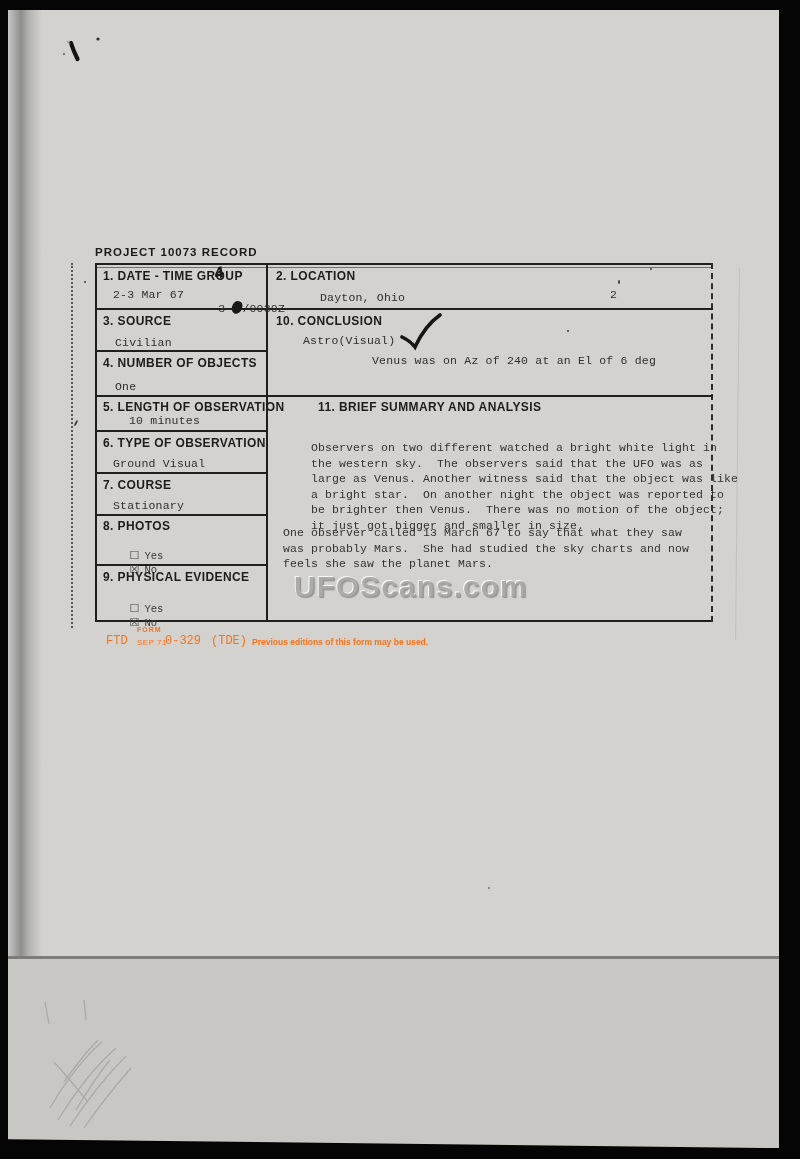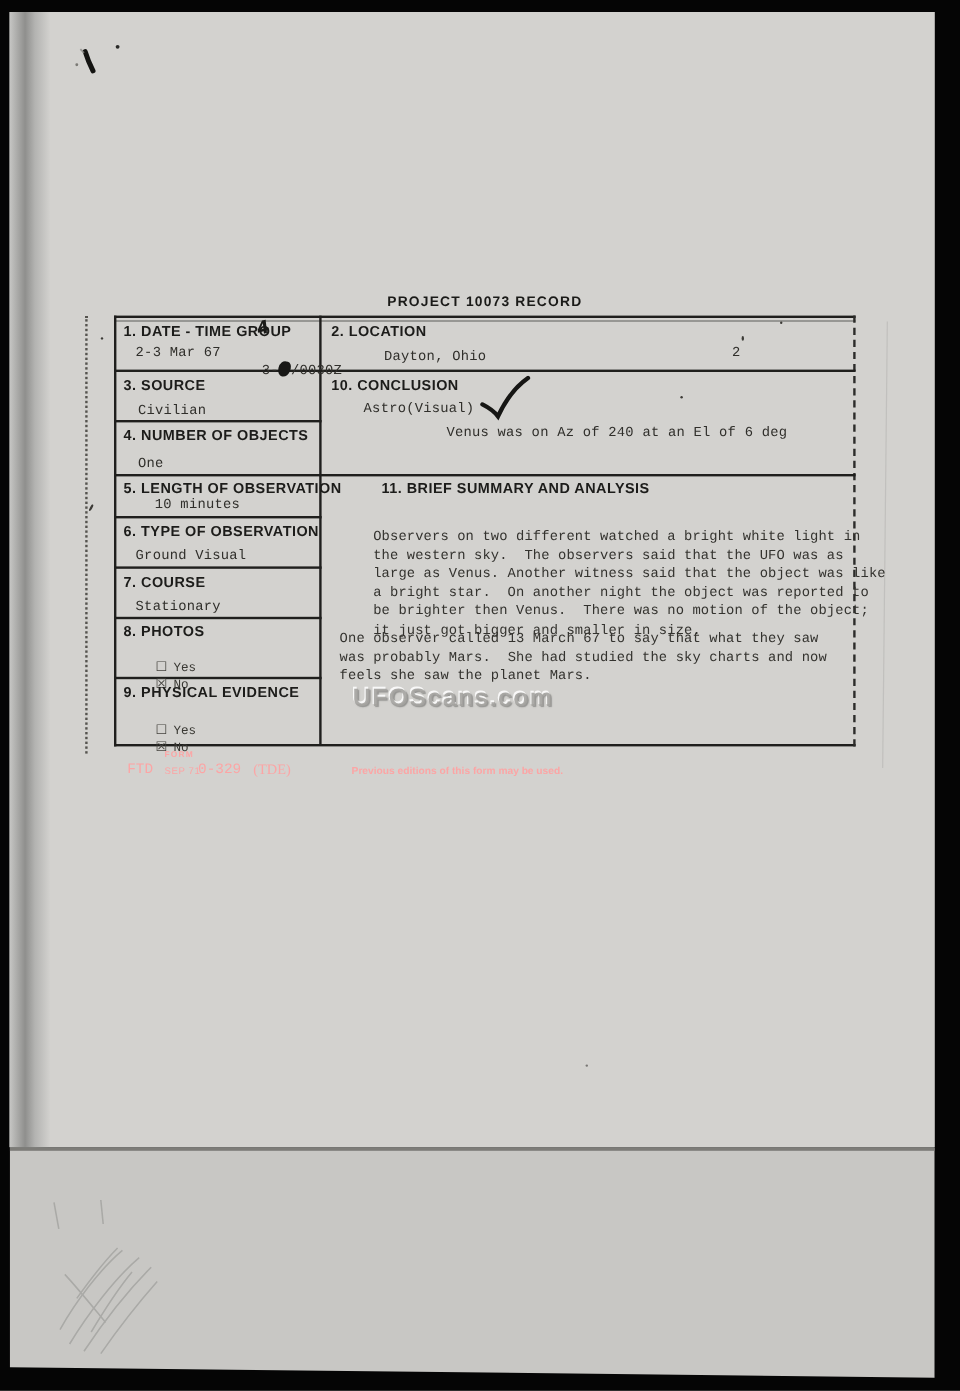--- a/index.html
+++ b/index.html
@@ -30,41 +30,41 @@
   }
   .typed{
     position:absolute;font-family:"Liberation Mono",monospace;font-size:11.5px;
     color:#302f2b;white-space:pre;letter-spacing:.2px;
   }
   .para{
     position:absolute;font-family:"Liberation Mono",monospace;font-size:11.5px;
     line-height:15.6px;color:#34332f;white-space:pre-wrap;width:436px;letter-spacing:.1px;
   }
   .title{
-    position:absolute;left:95px;top:246px;width:618px;text-align:center;
+    position:absolute;left:95px;top:246px;width:618px;
     font-size:11.5px;font-weight:bold;letter-spacing:1px;color:#1a1a18;
   }
   .cbrow{position:absolute;font-family:"Liberation Mono",monospace;font-size:10.5px;color:#3a3934;white-space:pre;}
   .cbglyph{font-family:"DejaVu Sans",sans-serif;font-size:11px;margin-right:5px;color:#45443f;}
   .watermark{
     position:absolute;left:294px;top:570px;
-    font-size:21px;font-weight:bold;letter-spacing:1px;
+    font-size:30px;font-weight:bold;letter-spacing:1px;
     color:rgba(164,163,160,.9);
     text-shadow:-1px -1px 0 rgba(255,255,255,.85),1px 1px 1px rgba(95,95,92,.55);
   }
   .handwrit4{
     position:absolute;left:214px;top:264px;font-family:"DejaVu Sans",sans-serif;
     font-size:15px;font-weight:bold;color:#1b1b19;transform:rotate(-14deg) skewX(-8deg);
   }
   .blot{
     display:inline-block;width:10px;height:13px;background:#181816;
     border-radius:55% 40% 60% 50%;transform:rotate(14deg);vertical-align:-2px;
   }
   .speck{position:absolute;background:#3c3b37;border-radius:50%;}
-  .footer-sm{position:absolute;color:#fca5a5;white-space:nowrap;}
+  .footer-sm{position:absolute;color:#f97316;white-space:nowrap;}
   .fold-line{
     position:absolute;left:737px;top:268px;width:1px;height:372px;
     background:#bdbcb9;opacity:.8;transform:rotate(.6deg);
   }
 </style>
 </head>
 <body>
 
 <div class="paper"></div>
 <div class="paper-edge-shade"></div>
@@ -154,22 +154,22 @@
 <div class="cbrow" style="left:117px;top:604px;">
   <span class="cbglyph">☒</span><span>No</span>
 </div>
 
 <div class="watermark">UFOScans.com</div>
 
 <div class="footer-sm" style="left:137px;top:626px;font-size:7px;letter-spacing:1px;font-weight:bold;">FORM</div>
 <div class="footer-sm" style="left:106px;top:634px;font-family:'Liberation Mono',monospace;font-size:12px;">FTD</div>
 <div class="footer-sm" style="left:137px;top:638px;font-size:8px;letter-spacing:.5px;">SEP 71</div>
 <div class="footer-sm" style="left:165px;top:634px;font-family:'Liberation Mono',monospace;font-size:12px;">0-329</div>
-<div class="footer-sm" style="left:211px;top:634px;font-family:Liberation Serif, serif;font-size:12px;">(TDE)</div>
-<div class="footer-sm" style="left:252px;top:637px;font-size:8.5px;font-weight:bold;margin-left:41px;">Previous editions of this form may be used.</div>
+<div class="footer-sm" style="left:211px;top:634px;font-family:Liberation Mono, monospace;font-size:12px;">(TDE)</div>
+<div class="footer-sm" style="left:252px;top:637px;font-size:8.5px;font-weight:bold;">Previous editions of this form may be used.</div>
 
 <div class="speck" style="left:618px;top:280px;width:2px;height:4px;"></div>
 <div class="speck" style="left:650px;top:268px;width:2px;height:2px;"></div>
 <div class="speck" style="left:567px;top:330px;width:2px;height:2px;"></div>
 <div class="speck" style="left:84px;top:281px;width:2px;height:2px;"></div>
 <div class="speck" style="left:75px;top:420px;width:1.5px;height:6px;transform:rotate(28deg);"></div>
 <div class="speck" style="left:488px;top:887px;width:2px;height:2px;opacity:.6;"></div>
 
 <svg style="position:absolute;left:28px;top:990px;" width="220" height="145" viewBox="0 0 220 145">
   <g stroke="#a5a5a2" stroke-width="1.3" fill="none" opacity=".85">

